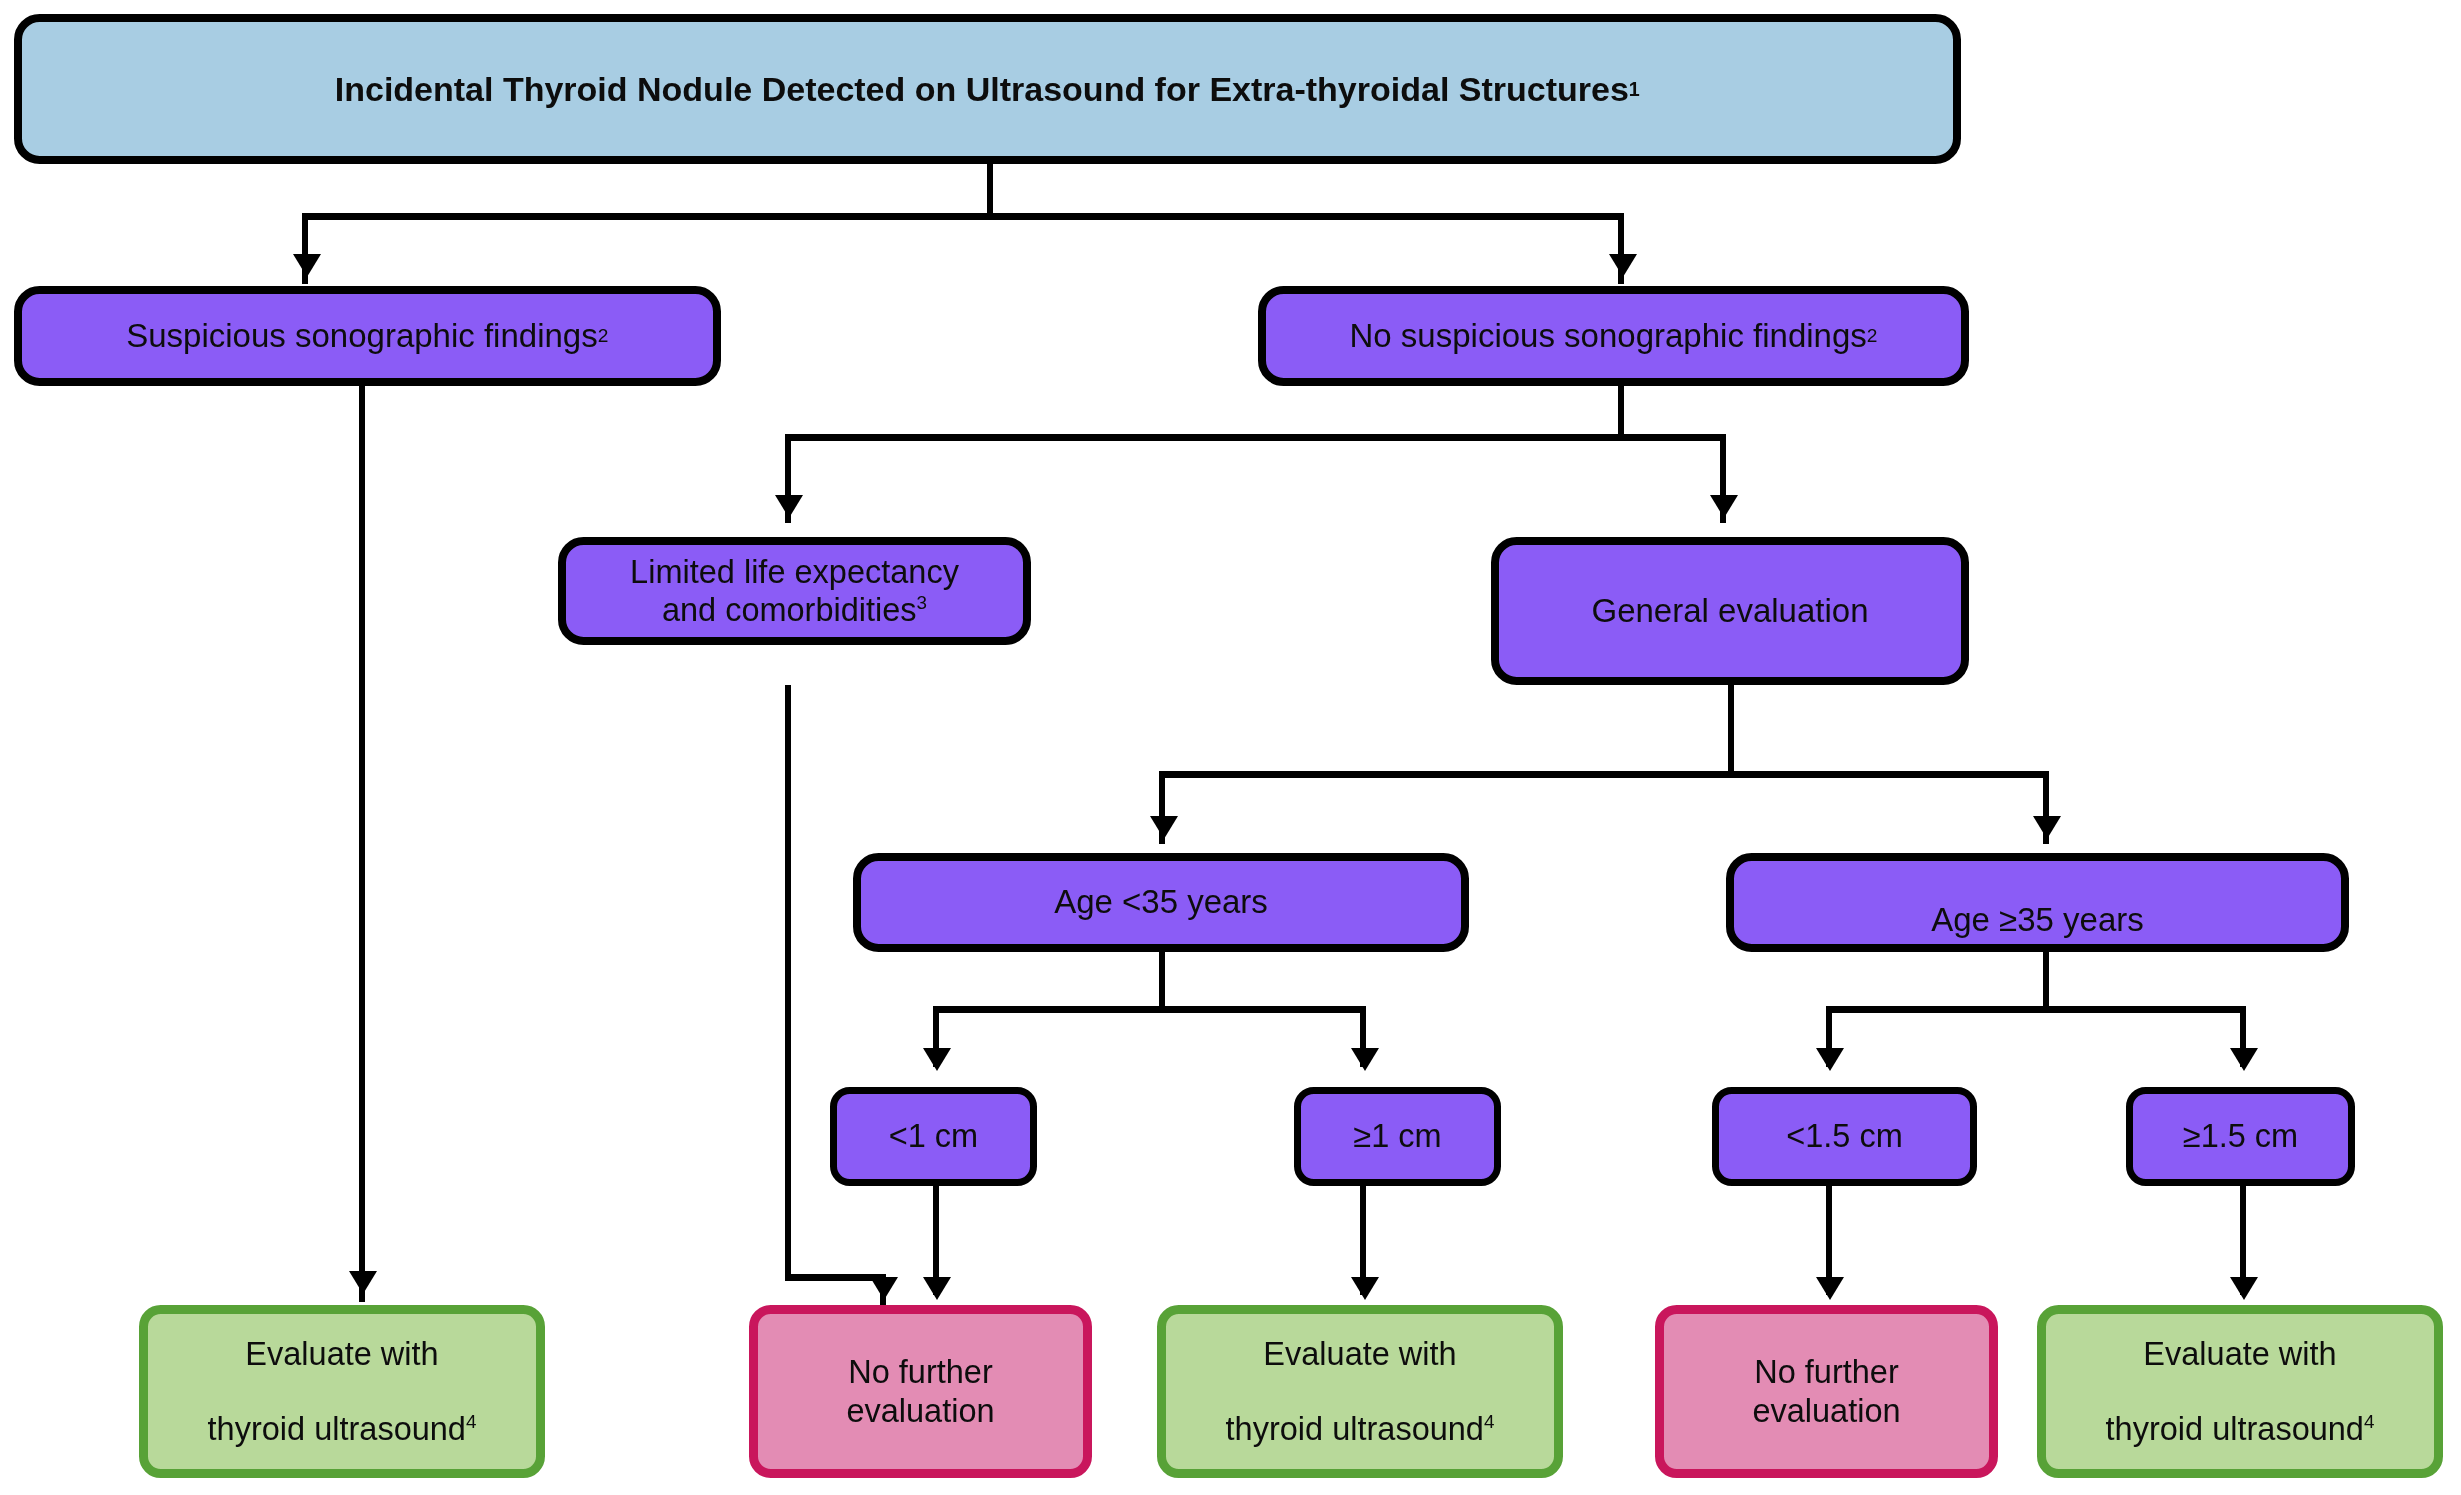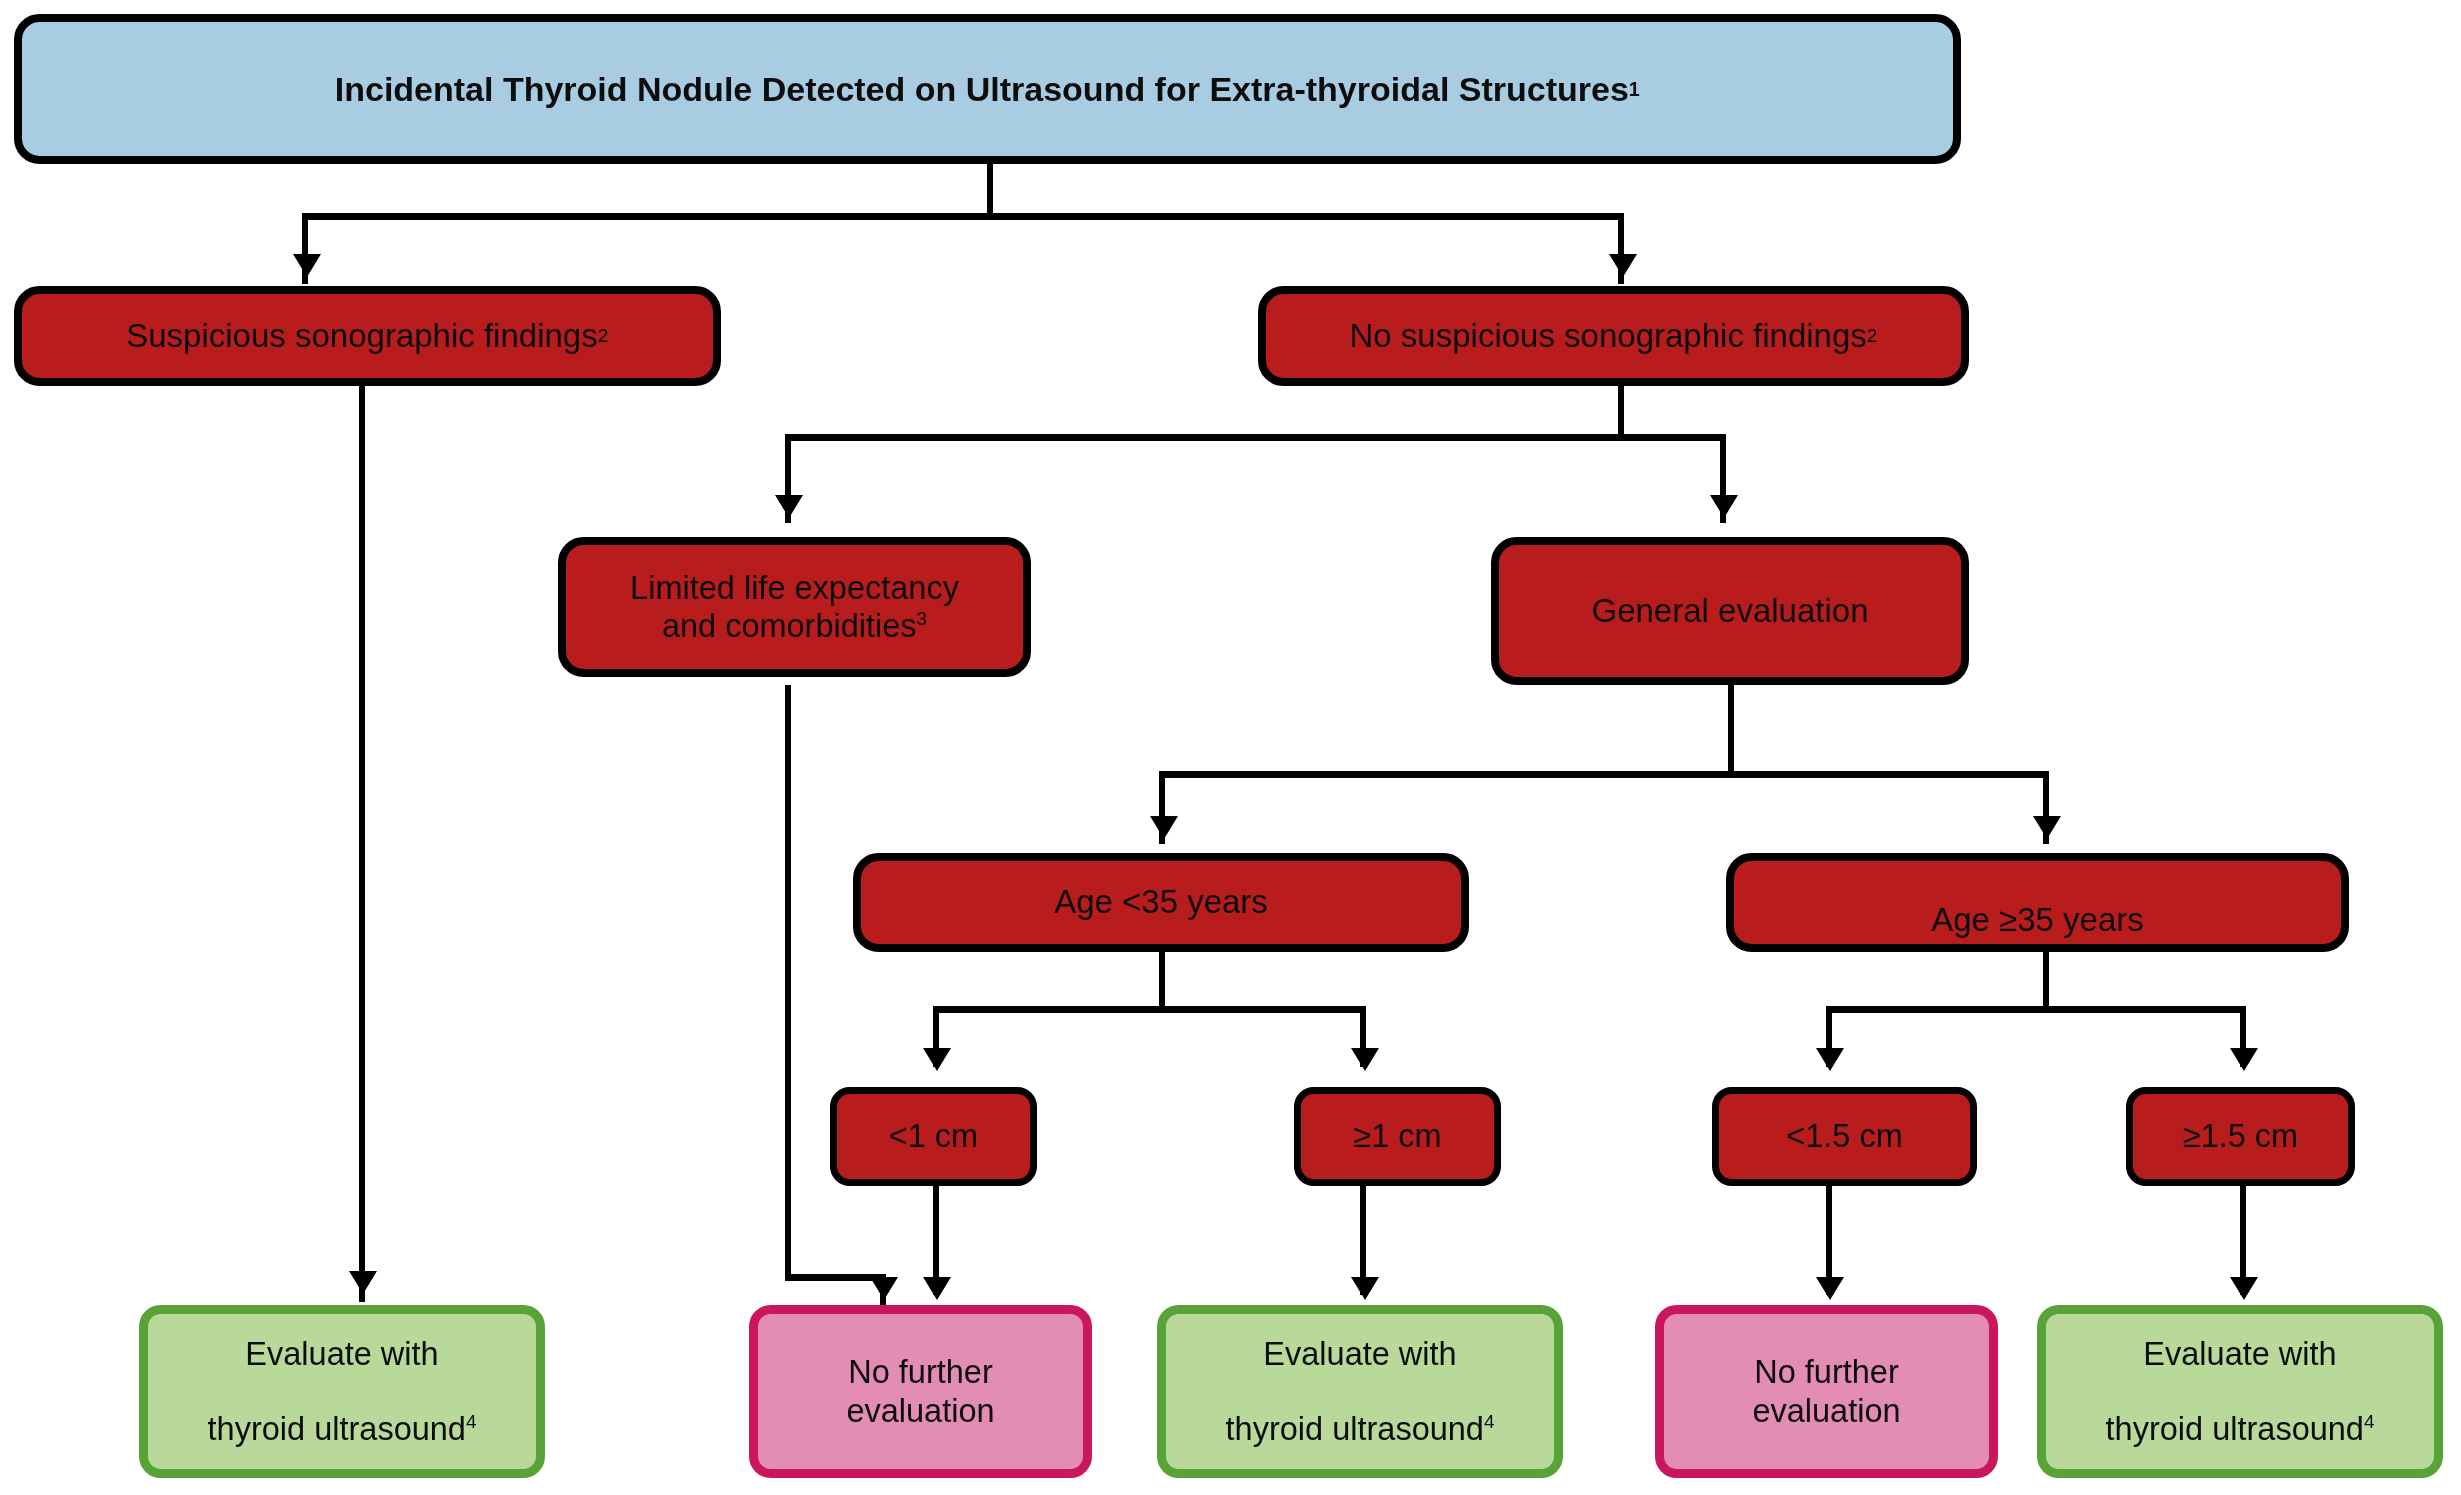--- a/index.html
+++ b/index.html
@@ -30,21 +30,21 @@
     line-height:1.18;
     padding:3.9px 13.8px;
     z-index:5;
   }
   .node.blue{
     background:#a8cde3;
     border-color:#000000;
     font-weight:bold;
   }
   .node.yellow{
-    background:#b91c1c;
+    background:#8b5cf6;
     border-color:#000000;
   }
   .node.green{
     background:#b8d99a;
     border-color:#58a237;
     border-width:9.9px;
     border-radius:21.7px;
     gap:37px;
   }
   .node.pink{
@@ -153,21 +153,21 @@
   <div class="node yellow" style="left:13.8px;top:286px;width:707px;height:100px;font-size:33px;">
     <span>Suspicious sonographic findings</span>
       <sup>2</sup>
   </div>
 
   <div class="node yellow" style="left:1258px;top:286px;width:711px;height:100px;font-size:33px;">
     <span>No suspicious sonographic findings</span>
       <sup>2</sup>
   </div>
 
-  <div class="node yellow" style="left:558px;top:537px;width:473px;height:140px;font-size:32.5px;flex-direction:column;text-align:center;">
+  <div class="node yellow" style="left:558px;top:537px;width:473px;height:108px;font-size:32.5px;flex-direction:column;text-align:center;">
     <span>Limited life expectancy</span>
     <span><span>and comorbidities</span><sup>3</sup></span>
   </div>
 
   <div class="node yellow" style="left:1491px;top:537px;width:478px;height:148px;font-size:33px;">
     <span>General evaluation</span>
   </div>
 
   <div class="node yellow" style="left:853px;top:853px;width:616px;height:99px;font-size:33px;align-items:center;">
     <span>Age &lt;35 years</span>

